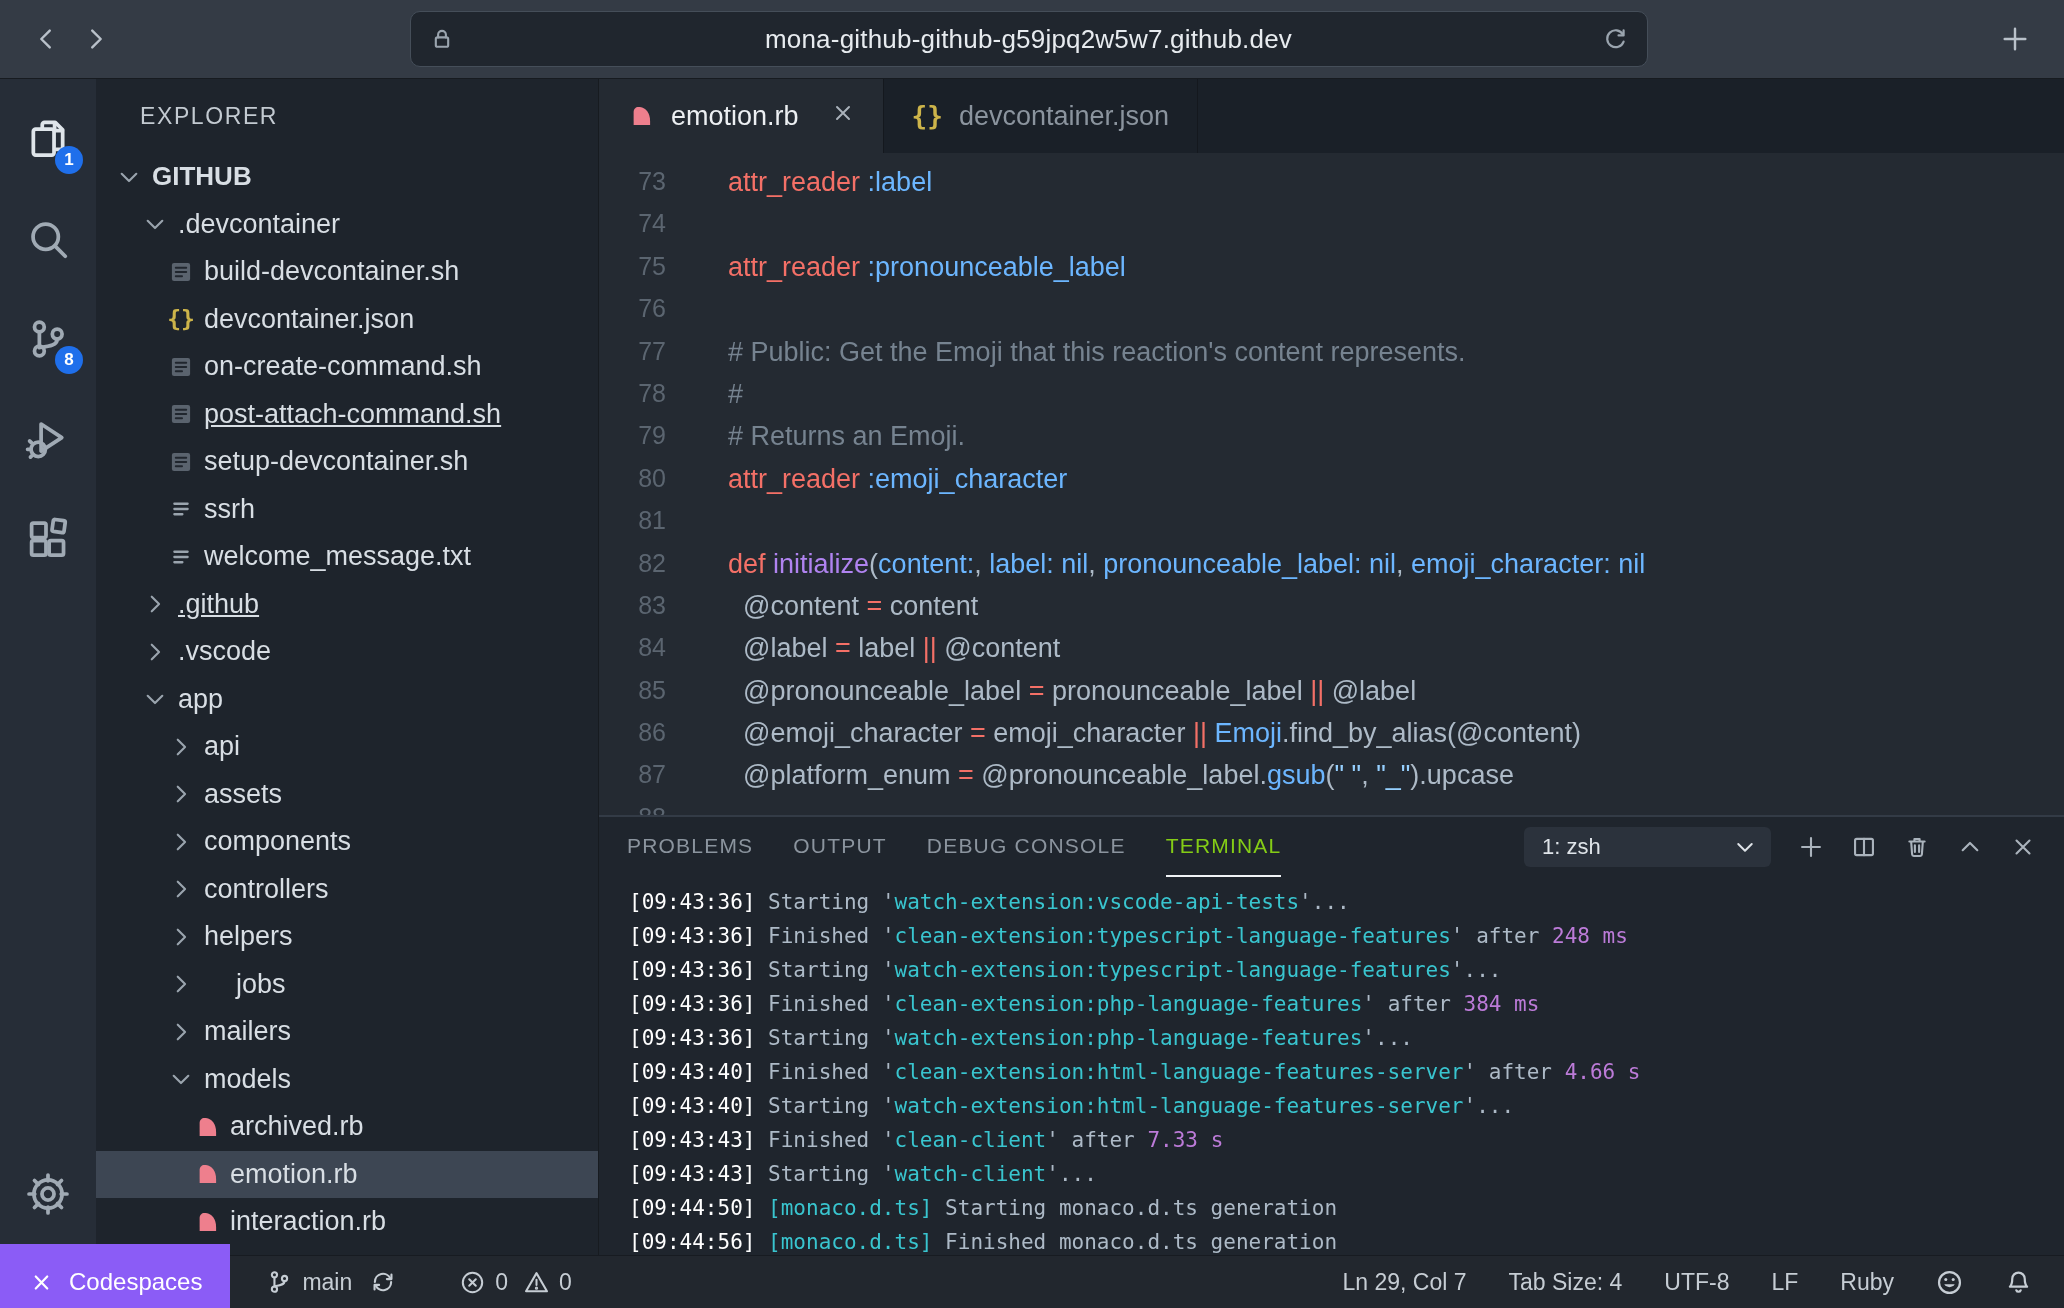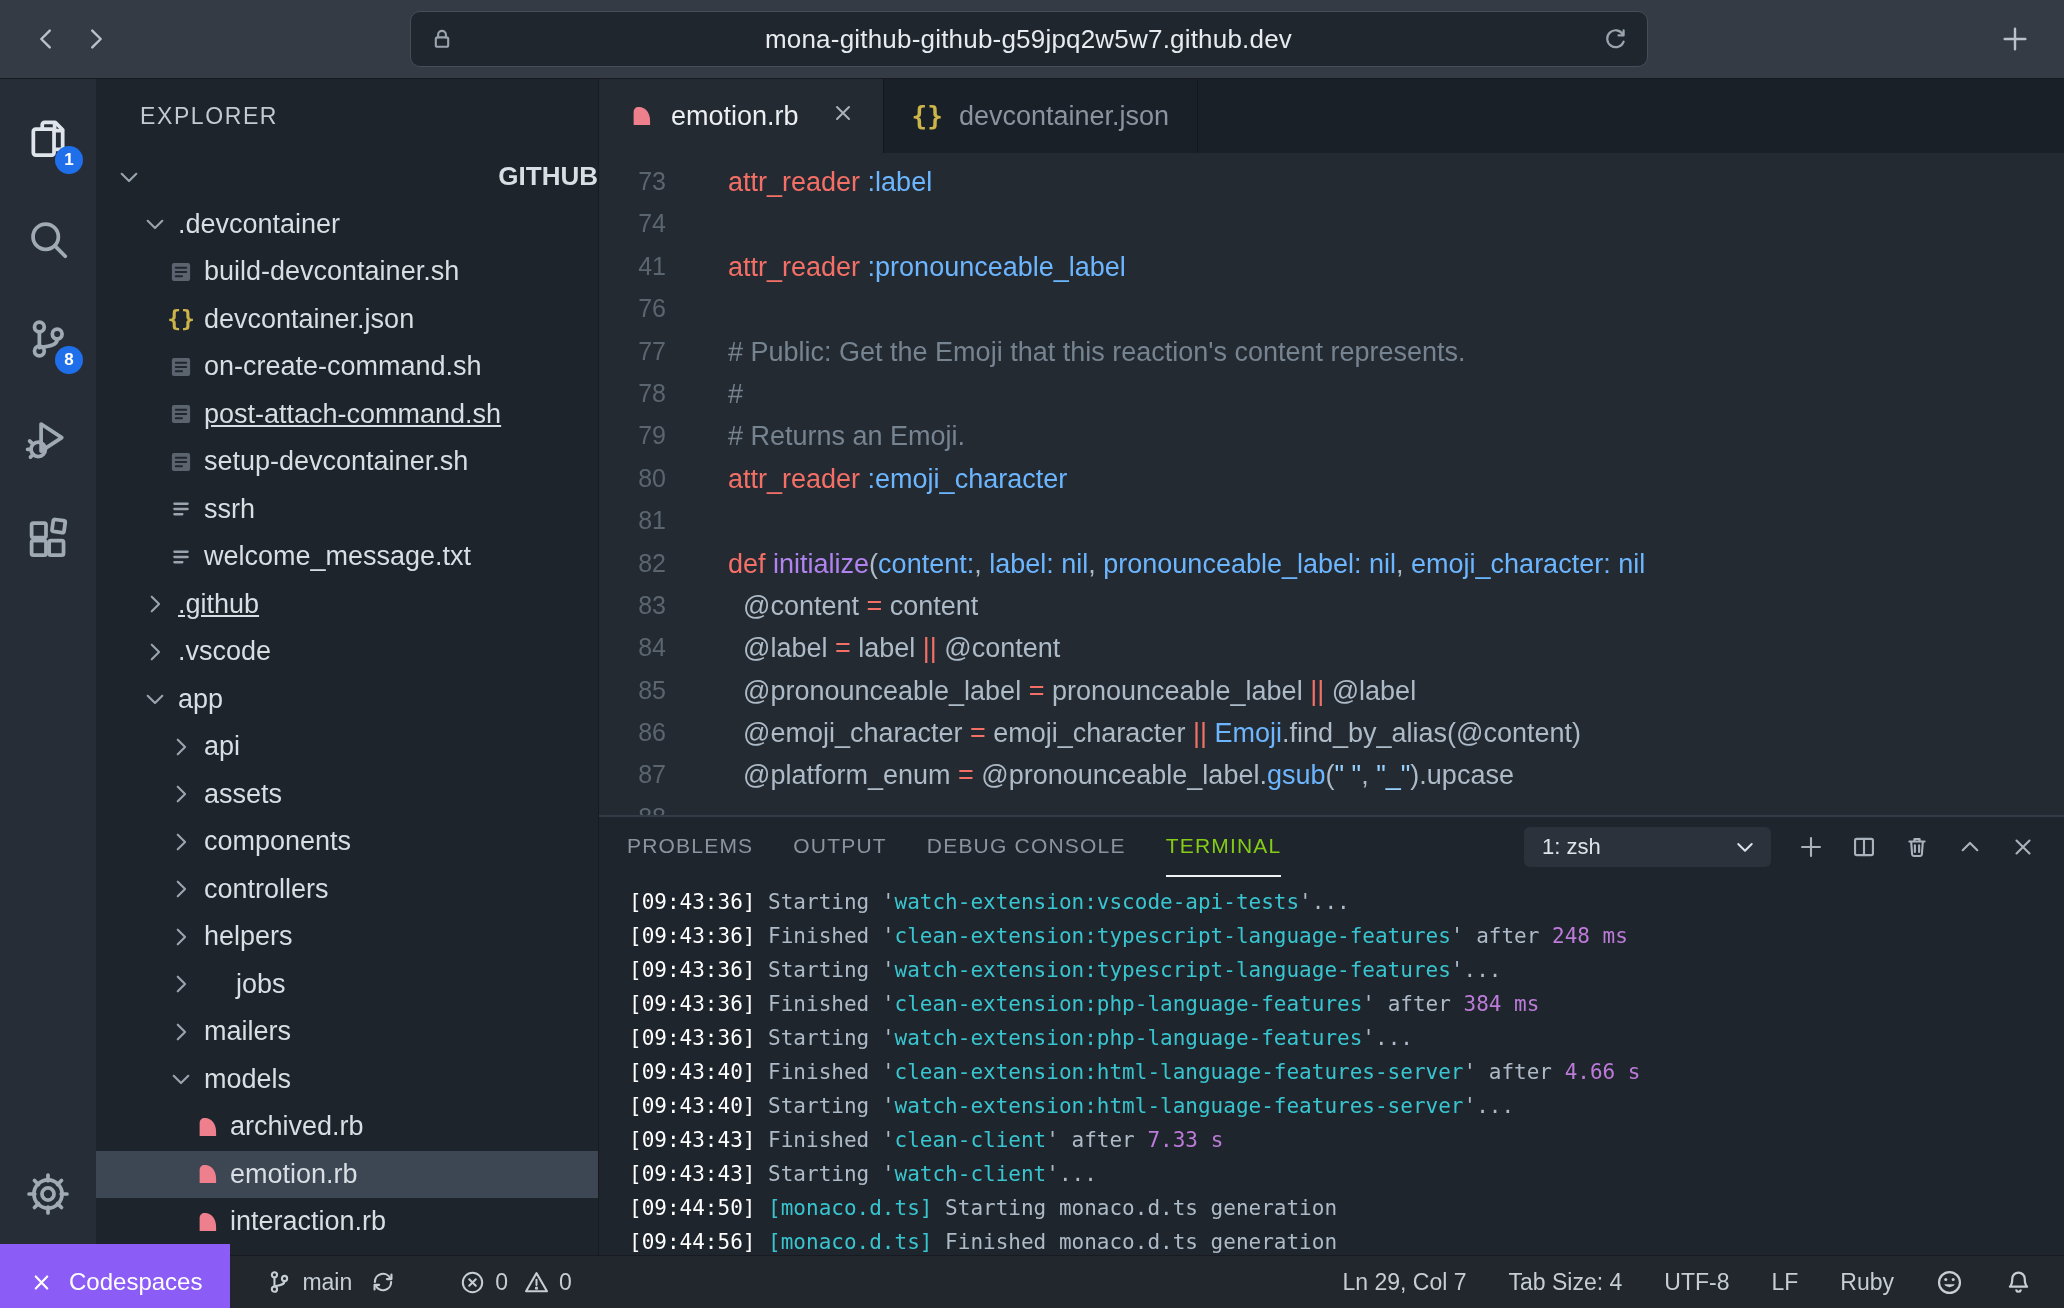--- a/index.html
+++ b/index.html
@@ -180,21 +180,21 @@
               <circle cx="8" cy="8" r="4.9"></circle>
               <path d="M8 1.4v2M8 12.6v2M1.4 8h2M12.6 8h2M3.3 3.3l1.4 1.4M11.3 11.3l1.4 1.4M12.7 3.3l-1.4 1.4M4.7 11.3l-1.4 1.4"></path>
             </svg>
           </span>
       </div>
     </div>
 
     <div class="sidebar">
       <div class="sidebar-header">EXPLORER</div>
       <div class="tree" id="tree">
-          <div class="trow root" style="padding-left: 16px; justify-content: space-between;">
+          <div class="trow root" style="padding-left: 16px;">
             <span class="slot">
               <span class="icon" style="height: 26px; width: 26px;">
                 <svg viewBox="0 0 16 16" fill="none" stroke="currentColor" stroke-width="1.3" stroke-linecap="round" stroke-linejoin="round">
                   <path d="M3.5 6L8 10.5 12.5 6"></path>
                 </svg>
               </span>
             </span>
             <span class="tlabel">GITHUB</span>
           </div>
           <div class="trow" style="padding-left: 42px;">
@@ -443,21 +443,21 @@
       <div class="code" id="code">
           <div class="cline">
             <span class="ln">73</span>
             <span class="lt"><span class="tok-red">attr_reader</span><span class="tok-fg"> </span><span class="tok-blue">:label</span></span>
           </div>
           <div class="cline">
             <span class="ln">74</span>
             <span class="lt"></span>
           </div>
           <div class="cline">
-            <span class="ln">41</span>
+            <span class="ln">75</span>
             <span class="lt"><span class="tok-red">attr_reader</span><span class="tok-fg"> </span><span class="tok-blue">:pronounceable_label</span></span>
           </div>
           <div class="cline">
             <span class="ln">76</span>
             <span class="lt"></span>
           </div>
           <div class="cline">
             <span class="ln">77</span>
             <span class="lt"><span class="tok-cm"># Public: Get the Emoji that this reaction's content represents.</span></span>
           </div>

